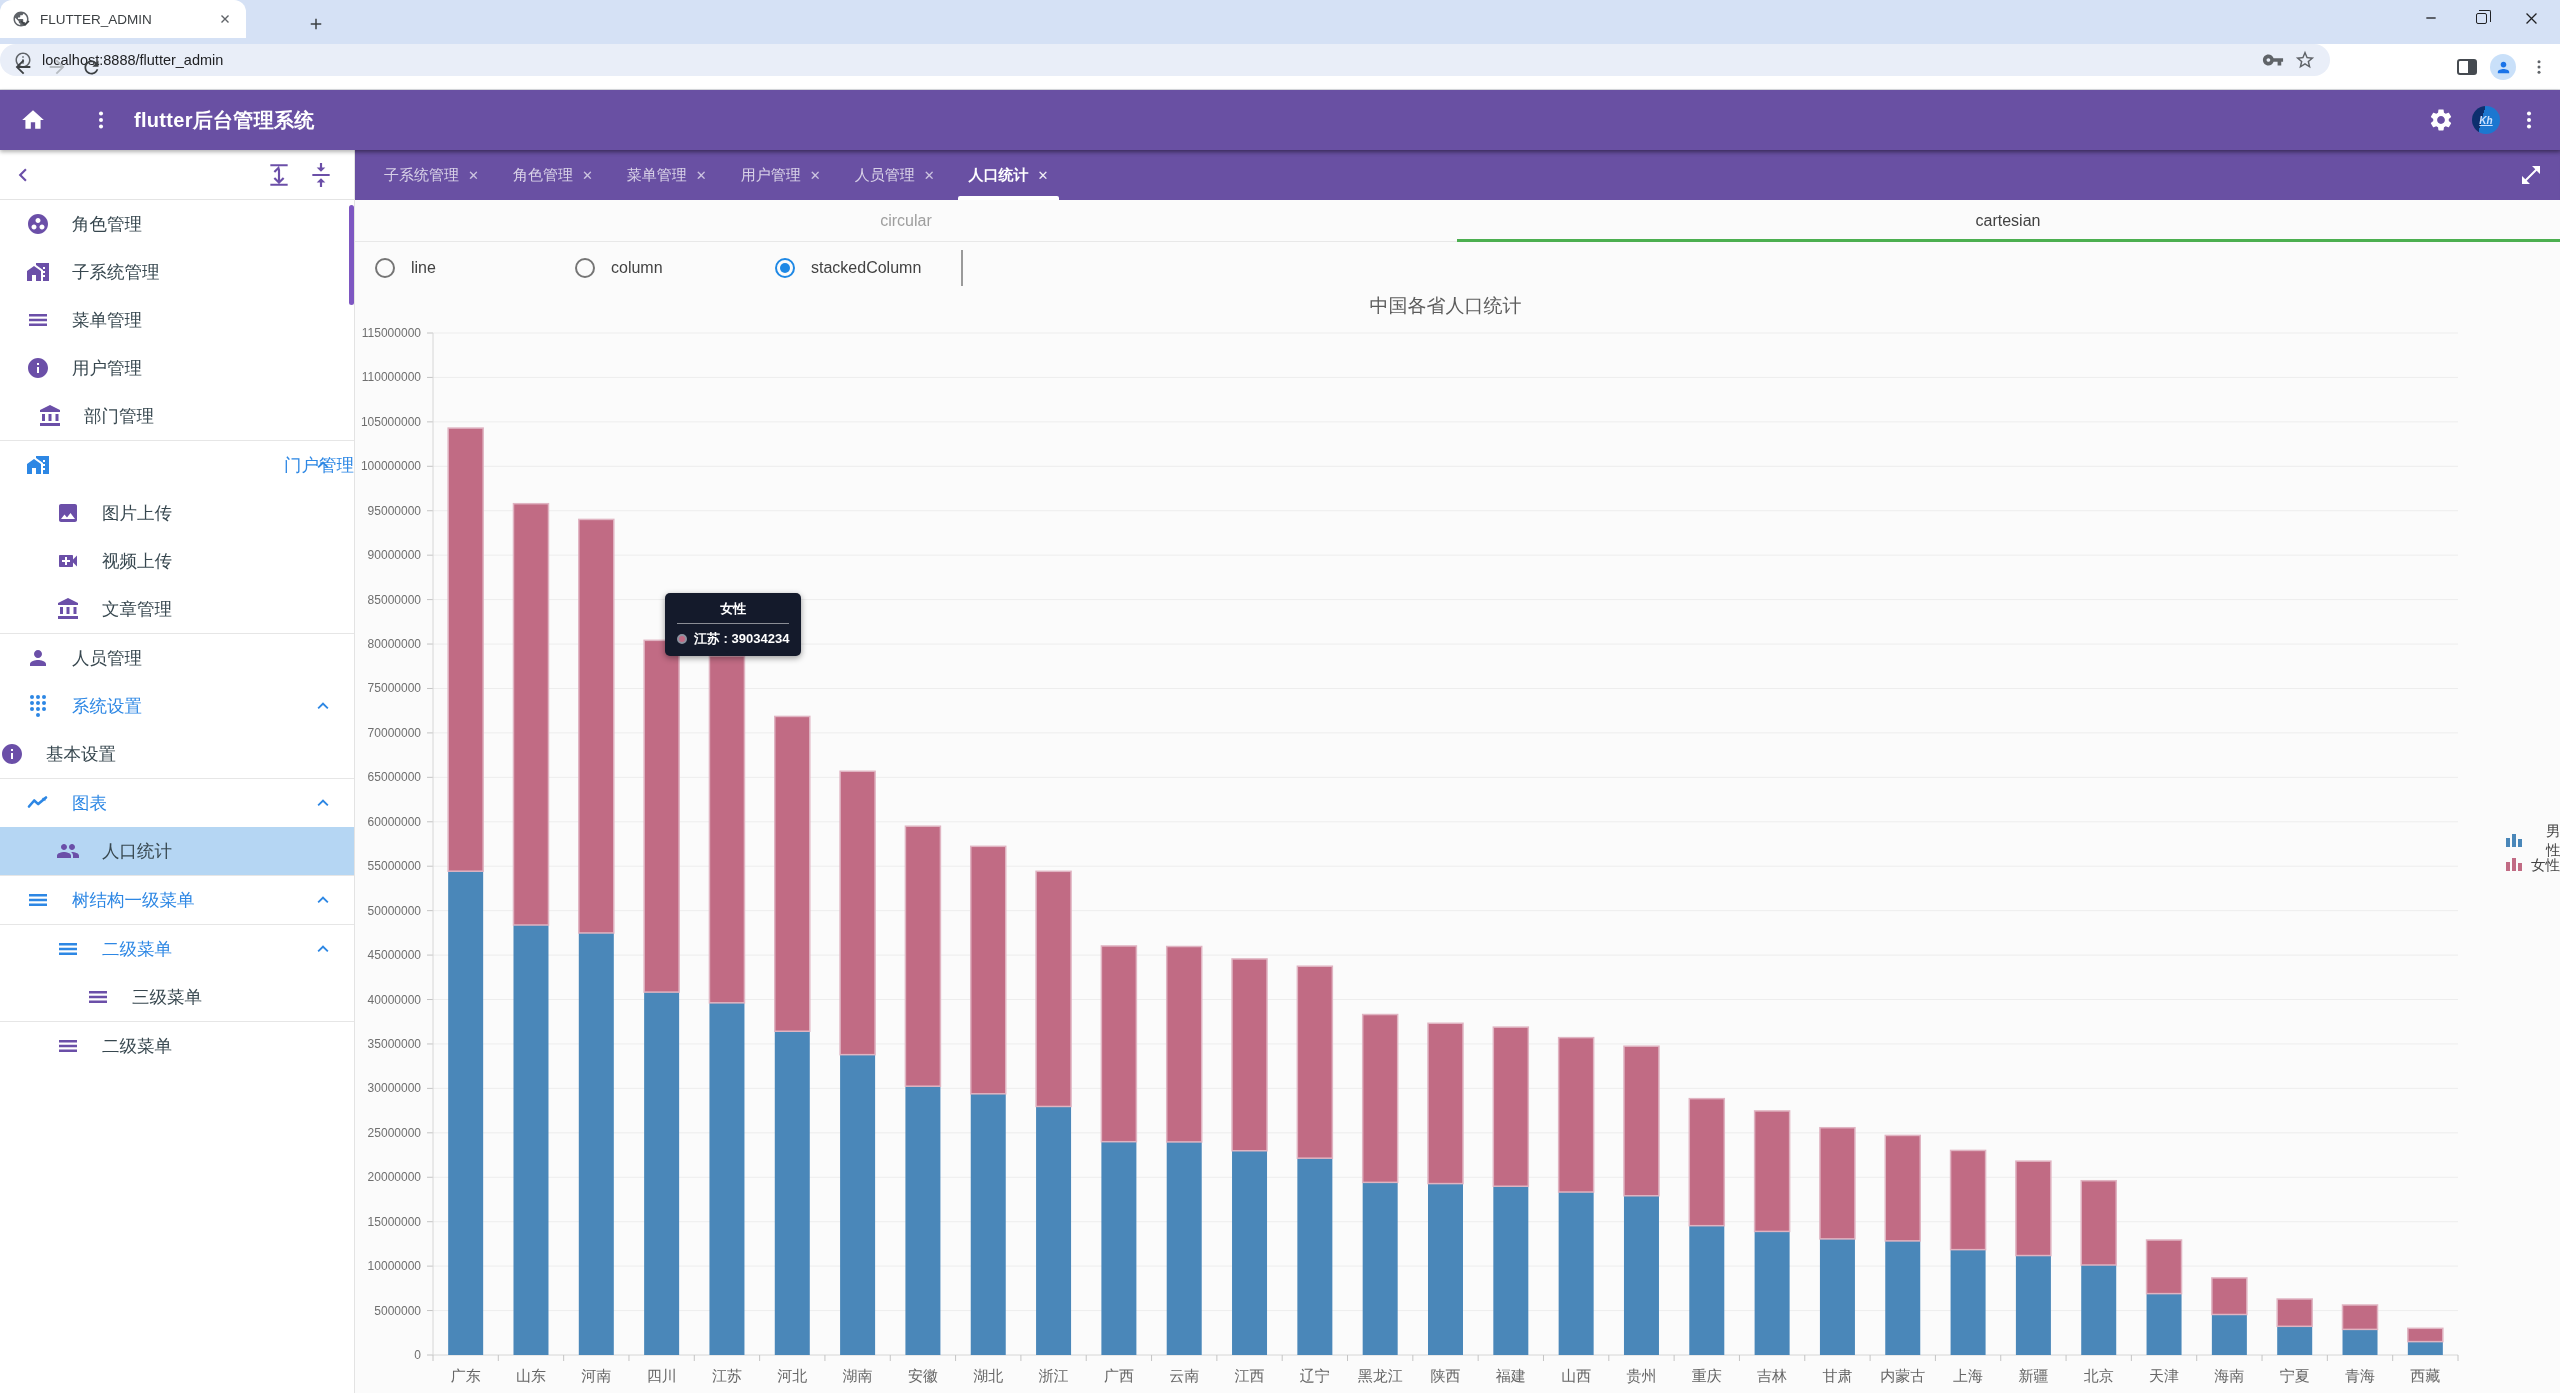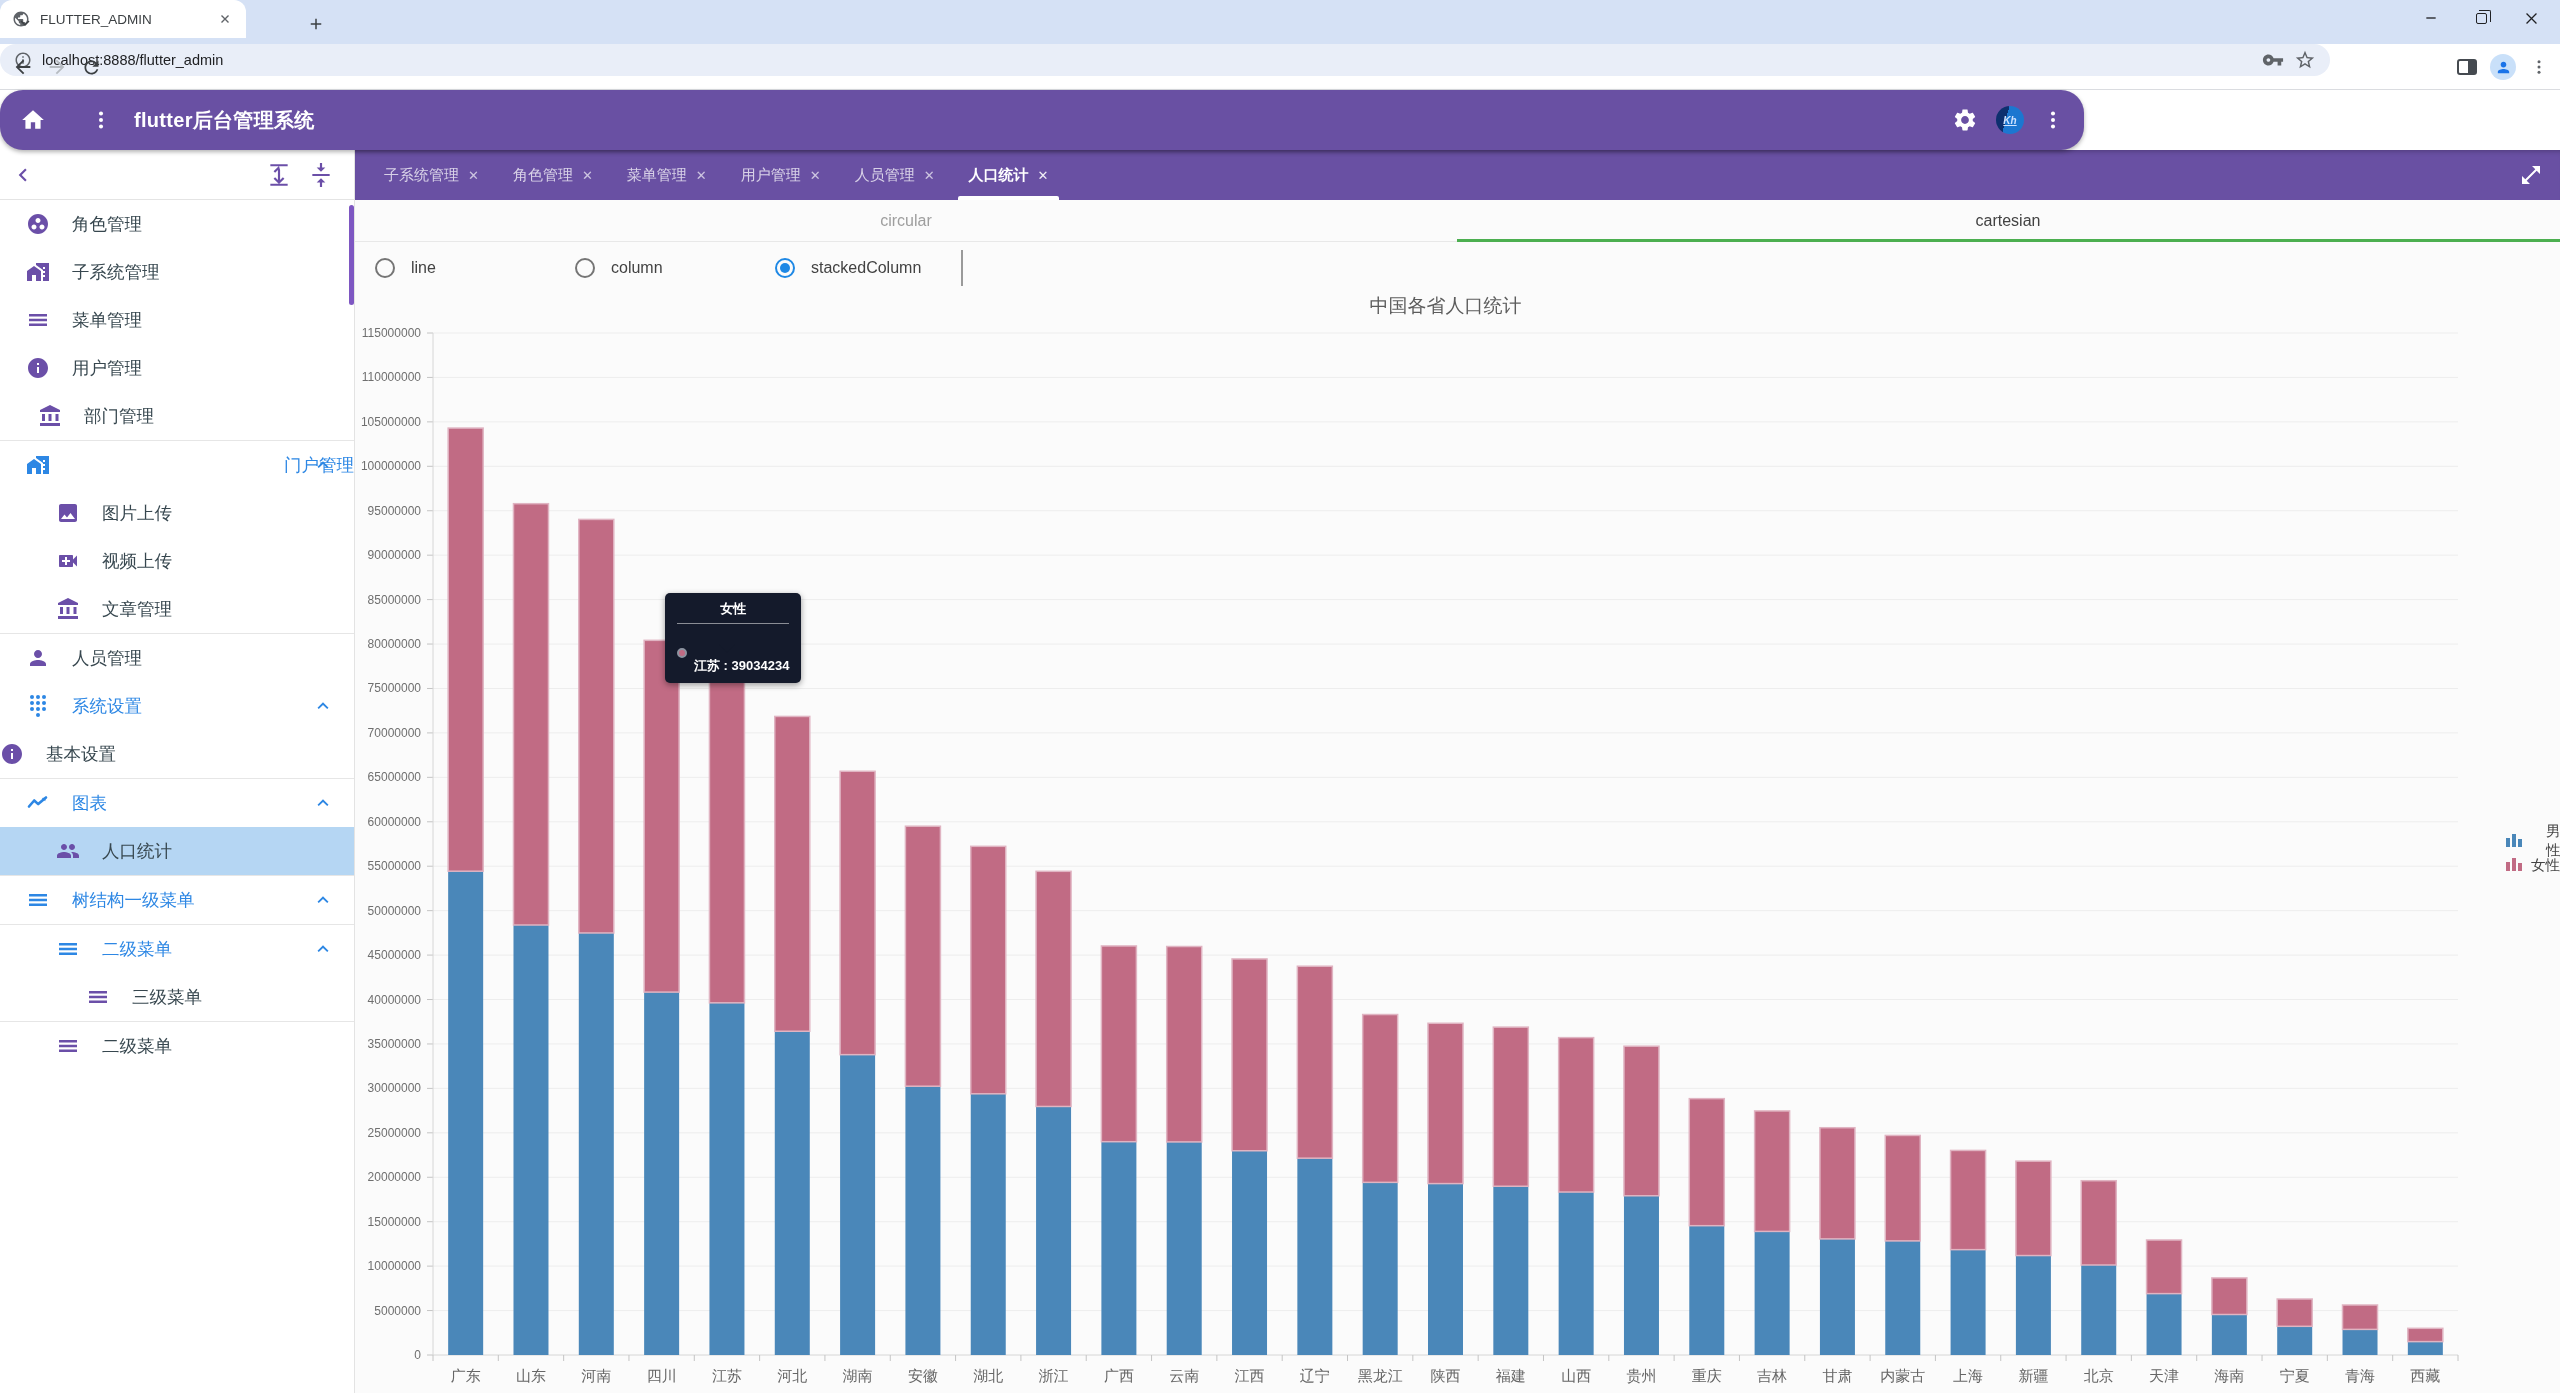--- a/index.html
+++ b/index.html
@@ -23,21 +23,21 @@
 
   #toolbar { left:0; top:44px; width:2560px; height:46px; background:#fff; border-bottom:1px solid #dadce0; }
   .tb-ic { position:absolute; top:8px; width:30px; height:30px; display:flex; align-items:center; justify-content:center; border-radius:50%; color:#5f6368; }
   #omnibox { left:112px; top:7px; width:2330px; height:32px; background:#e9eef8; border-radius:16px; display:flex; align-items:center; padding:0 14px; gap:10px; }
   #omnibox .url { font-size:14.5px; color:#202124; flex:1; }
   #sidepanel-ic { position:relative; width:20px; height:16px; border:2px solid #454a50; border-radius:3px; }
   #sidepanel-ic::after { content:""; position:absolute; right:0; top:0; width:7px; height:12px; background:#454a50; }
   #tb-avatar { width:26px; height:26px; border-radius:50%; background:#c9e0f9; display:flex; align-items:center; justify-content:center; }
 
   
-  #appbar { left:0; top:90px; width:2084px; height:60px; background:#6950a3; box-shadow:0 2px 4px rgba(0,0,0,.3); z-index:5; display:flex; align-items:center; color:#fff;border-radius:23px; }
+  #appbar { left:0; top:90px; width:2560px; height:60px; background:#6950a3; box-shadow:0 2px 4px rgba(0,0,0,.3); z-index:5; display:flex; align-items:center; color:#fff; }
   #appbar .title { font-size:20px; font-weight:600; letter-spacing:.3px; }
   #appbar-logo { width:28px; height:28px; border-radius:50%; background:linear-gradient(105deg,#0d2f6e 38%,#1c77d0 38%); color:#cfe3ff; font-size:10px; font-style:italic; display:flex; align-items:center; justify-content:center; font-weight:700;text-decoration:underline; }
 
   
   #tabrow { left:355px; top:150px; width:2205px; height:50px; background:#6950a3; box-shadow:inset 0 6px 6px -6px rgba(0,0,0,.35); display:flex; align-items:stretch; padding-left:14px; }
   .doc-tab { position:relative; display:flex; align-items:center; gap:9px; padding:0 15px; margin-right:4px; color:rgba(255,255,255,.74); font-size:15px; cursor:pointer; }
   .doc-tab .dt-close { font-size:13px; opacity:.9; }
   .doc-tab.active { color:#fff; font-weight:600; }
   .doc-tab.active::after { content:""; position:absolute; left:4px; right:4px; bottom:0; height:4px; background:#fff; border-radius:2px 2px 0 0; }
   #expand-btn { position:absolute; right:14px; top:160px; width:30px; height:30px; color:#fff; display:flex; align-items:center; justify-content:center; z-index:6; }
@@ -79,21 +79,21 @@
 
   
   .lg-item { position:absolute; left:2150px; display:flex; align-items:center; gap:8px; }
   .lg-label { font-size:14.5px; color:#444; }
 
   
   #tooltip { position:absolute; background:#141a2b; border-radius:5px; padding:7px 12px 8px; box-shadow:0 2px 6px rgba(0,0,0,.4); z-index:8; }
   #tooltip .tt-title { color:#fff; font-size:13px; font-weight:700; text-align:center; padding-bottom:5px; border-bottom:1px solid rgba(255,255,255,.5); }
   #tooltip .tt-row { display:flex; align-items:center; gap:7px; margin-top:6px; white-space:nowrap; }
   #tooltip .tt-dot { width:10px; height:10px; border-radius:50%; background:#c16b84; border:2px solid #8d93a0; }
-  #tooltip .tt-text { color:#fff; font-size:13px; font-weight:700;margin-top:27px; }
+  #tooltip .tt-text { color:#fff; font-size:13px; font-weight:700; }
   #tt-arrow { position:absolute; width:0; height:0; border-left:8px solid transparent; border-right:8px solid transparent; border-top:9px solid #141a2b; z-index:8; }
 </style>
 </head>
 <body>
 
 <div id="screen">
 
   <div id="tabstrip" class="abs">
     <div id="tab-search" class="abs">
       <svg class="gicon" viewBox="0 0 24 24" fill="currentColor">

